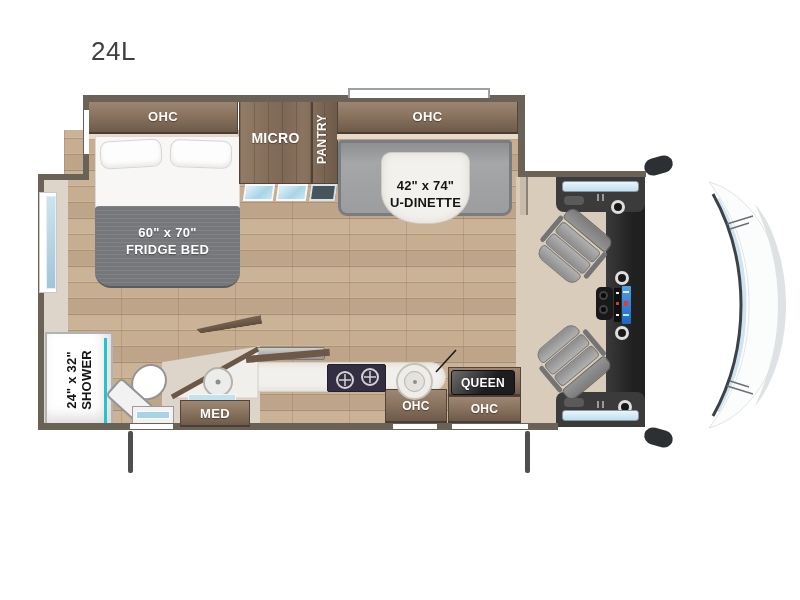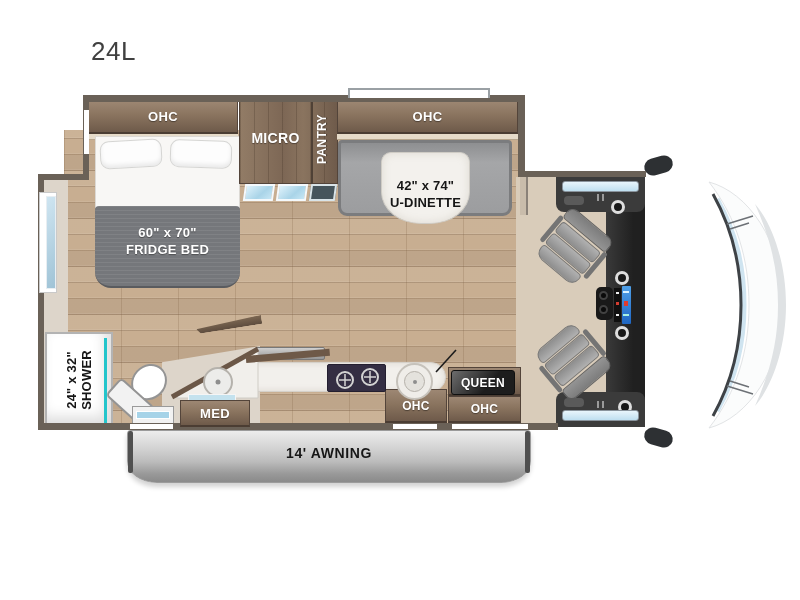--- a/index.html
+++ b/index.html
@@ -104,23 +104,20 @@
 
 <div id="canvas">
 
   <div class="model-title">24L</div>
 
   <div class="wood" style="left:64px;top:130px;width:456px;height:297px;"></div>
   <div class="greige" style="left:44px;top:174px;width:24px;height:249px;"></div>
   <div class="cabfloor" style="left:516px;top:177px;width:127px;height:246px;"></div>
   <div class="greige" style="left:162px;top:346px;width:98px;height:81px;clip-path:polygon(0 20%,100% 0,100% 100%,0 100%);"></div>
 
-  <div class="awning" style="left:127px;top:430px;width:404px;height:53px;">
-    <span class="lbl-dark" style="position:relative;top:13px;font-size:14px;letter-spacing:.6px;">14' AWNING</span>
-  </div>
   <div class="awn-cap" style="left:128px;top:431px;"></div>
   <div class="awn-cap" style="left:525px;top:431px;"></div>
 
   <div style="left:695px;top:160px;width:100px;height:290px;z-index:2;">
     <svg width="100" height="290" viewBox="0 0 100 290">
       <path d="M14,22 C42,58 54,100 54,145 C54,190 42,232 14,268 C52,258 88,210 88,145 C88,80 52,32 14,22 Z" fill="#fbfcfc" stroke="#e2e4e6" stroke-width="1"></path>
       <path d="M60,44 C76,80 83,110 83,145 C83,180 76,210 60,246 C76,228 91,190 91,145 C91,100 76,62 60,44 Z" fill="#dfe2e4"></path>
       <path d="M22,39 C41,73 49,106 49,145 C49,184 41,217 22,251" stroke="#cfe4f0" stroke-width="5" fill="none"></path>
       <path d="M18,34 C38,70 46,105 46,145 C46,185 38,220 18,256" stroke="#3e4246" stroke-width="3" fill="none"></path>
       <path d="M32,64 L58,56 M35,69 L54,63 M32,226 L58,234 M35,221 L54,227" stroke="#6d7176" stroke-width="1.5"></path>

